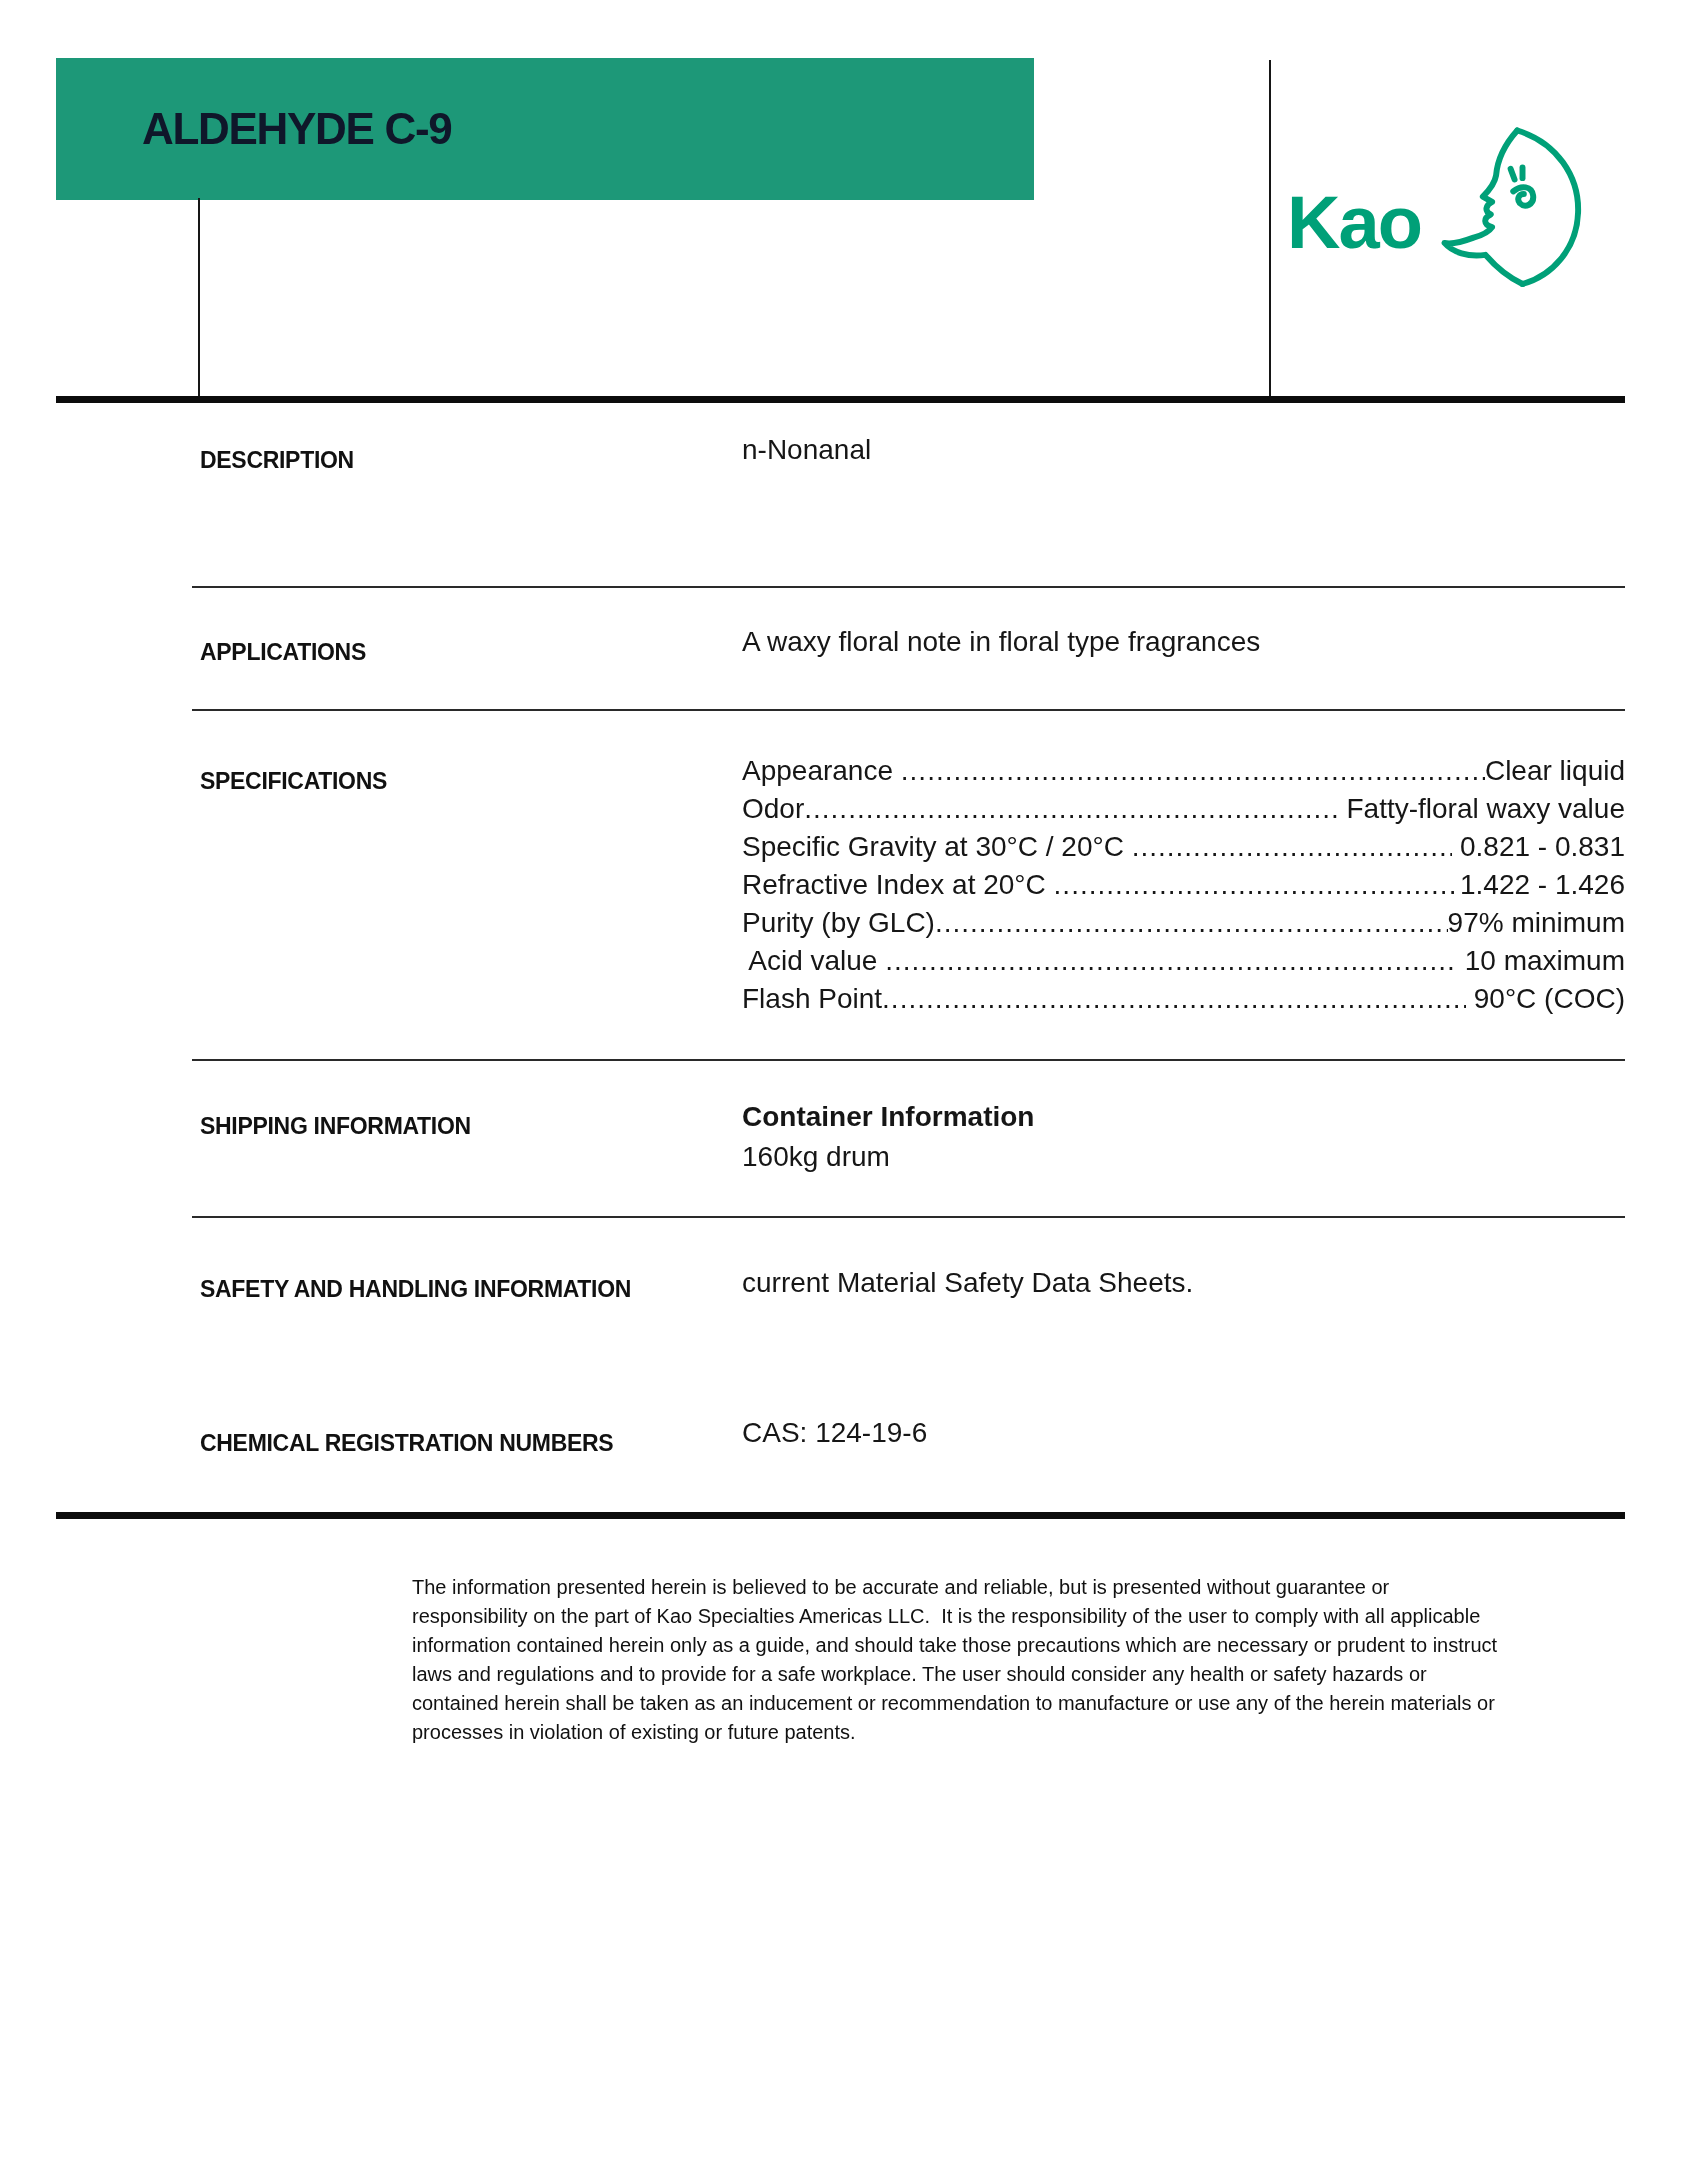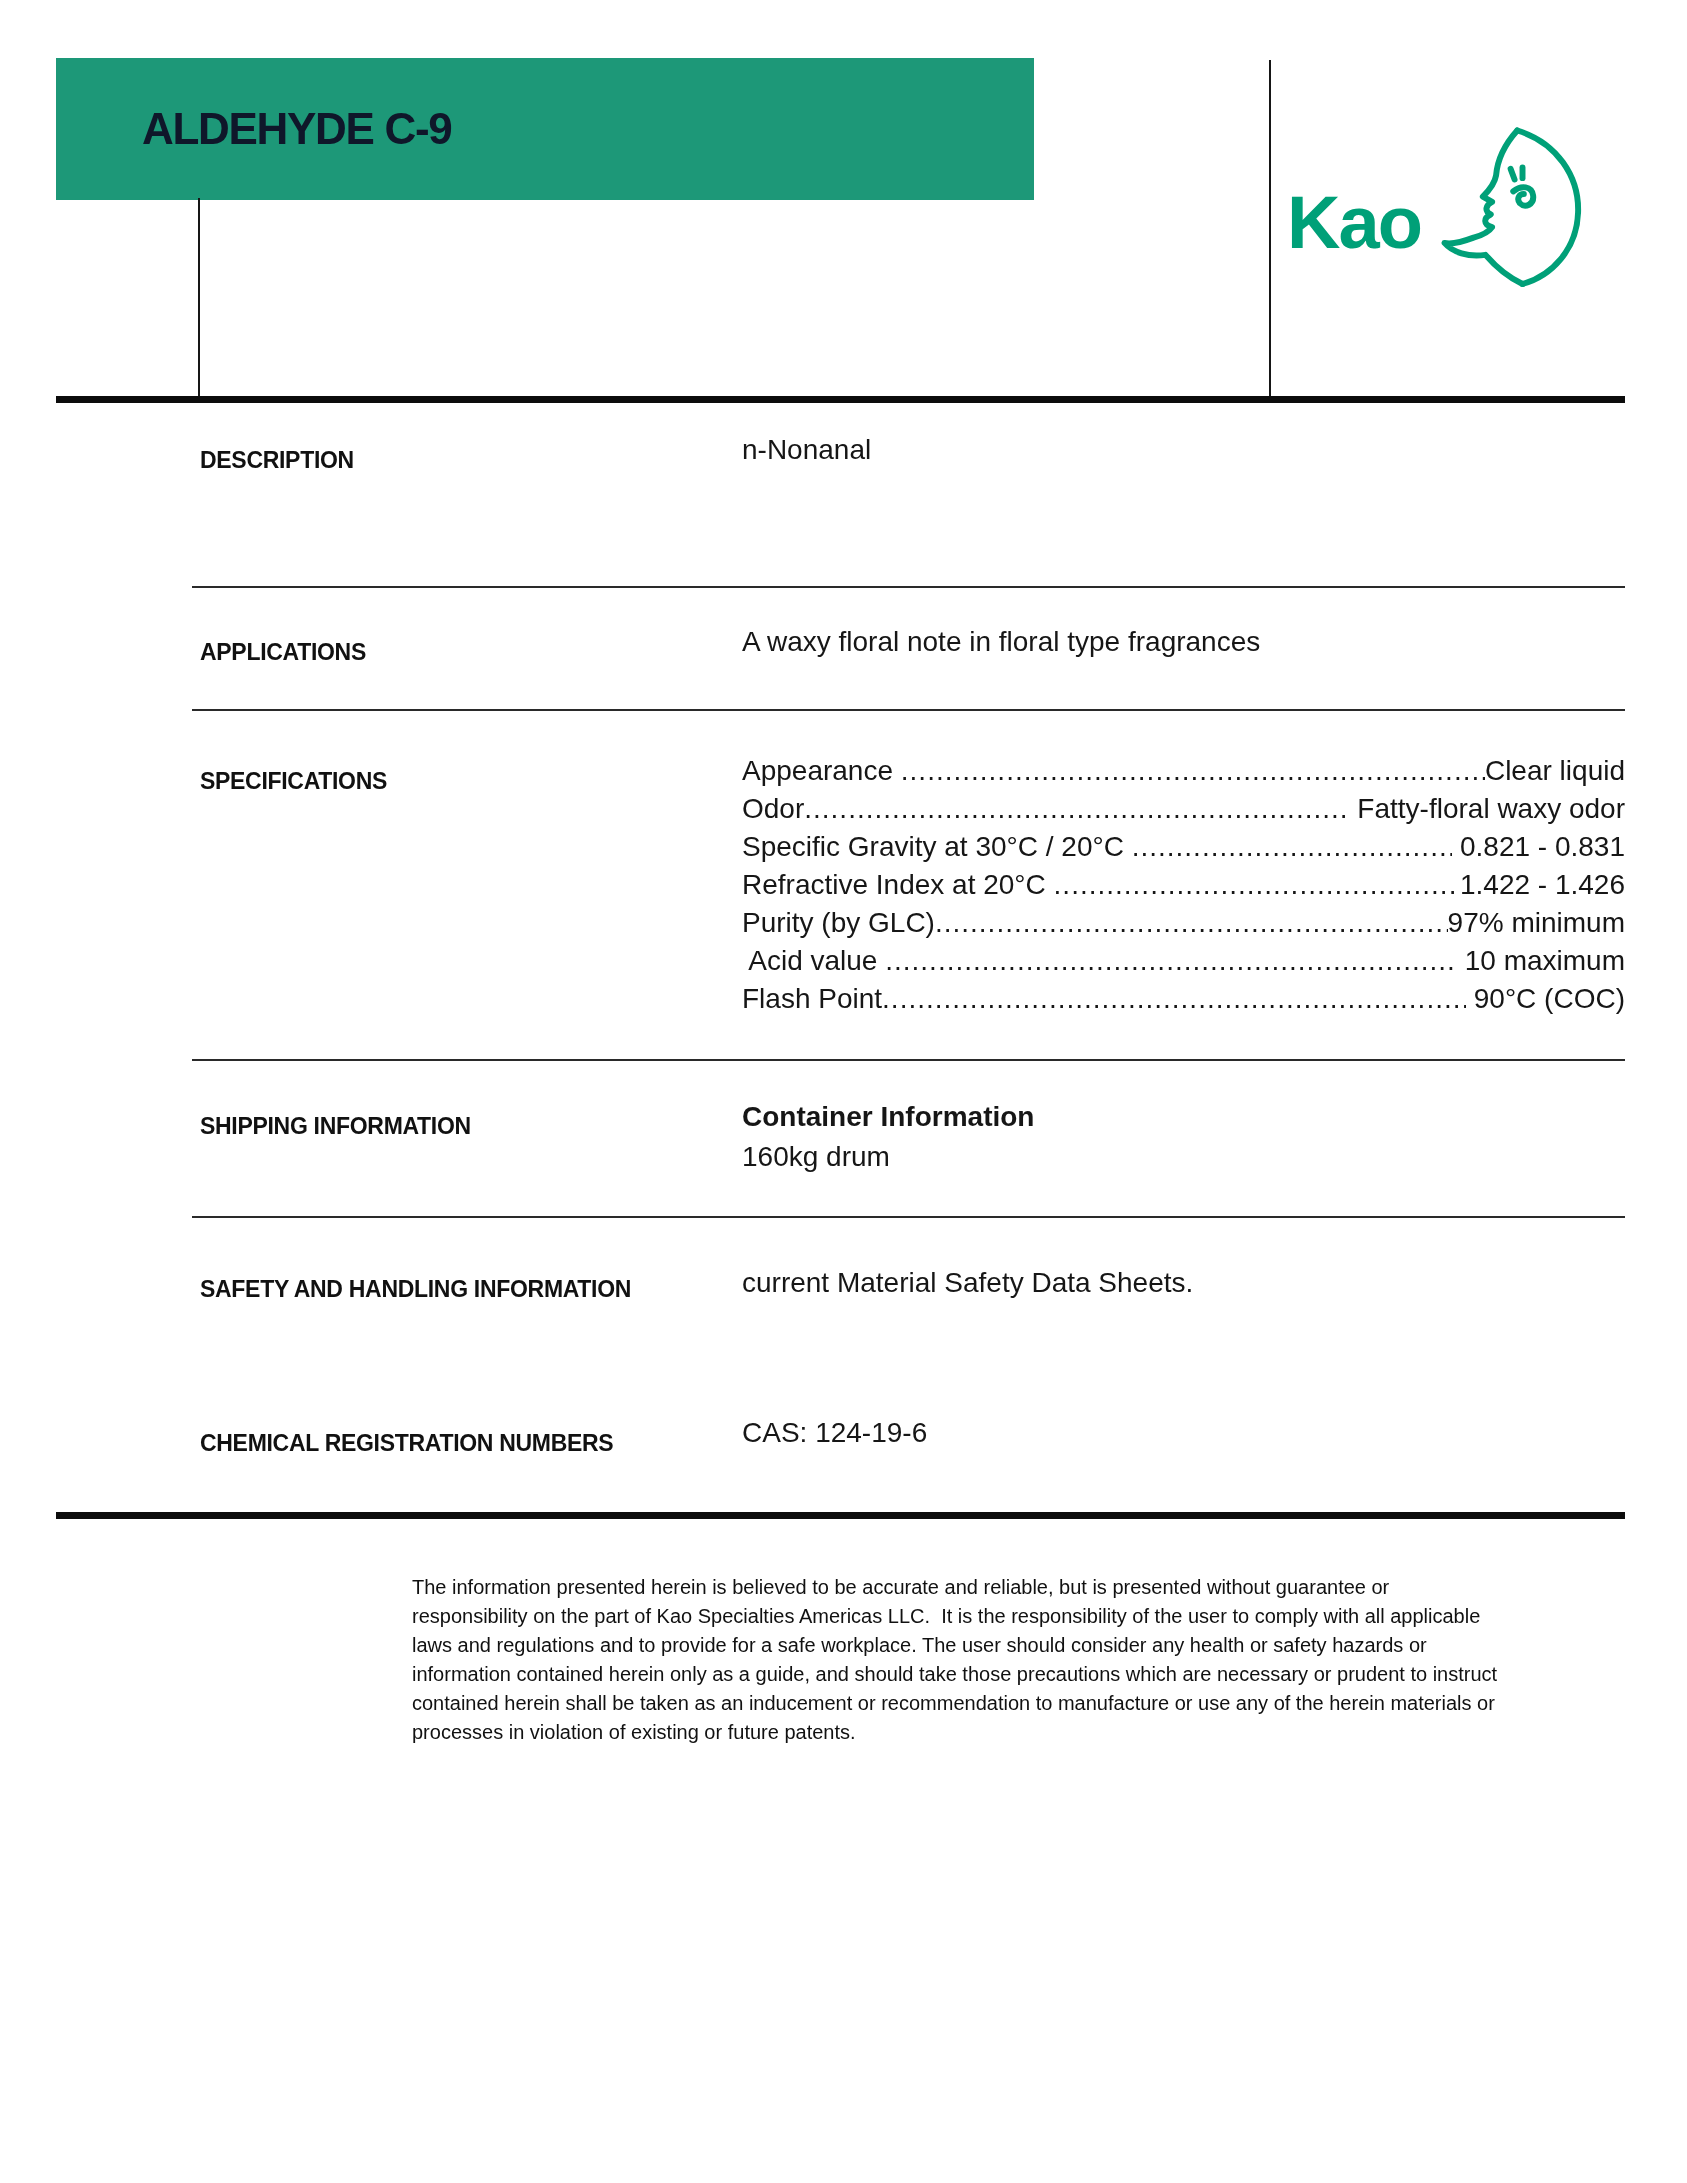--- a/index.html
+++ b/index.html
@@ -157,21 +157,21 @@
   <div class="sec-label lbl-specifications">SPECIFICATIONS</div>
   <div class="spec-table">
     <div class="spec-row">
       <span class="spec-name">Appearance </span>
         <span class="spec-dots">........................................................................................................................................................................................................</span>
         <span class="spec-value">Clear liquid</span>
     </div>
     <div class="spec-row">
       <span class="spec-name">Odor</span>
         <span class="spec-dots">........................................................................................................................................................................................................</span>
-        <span class="spec-value"> Fatty-floral waxy odor</span>
+        <span class="spec-value"> Fatty-floral waxy value</span>
     </div>
     <div class="spec-row">
       <span class="spec-name">Specific Gravity at 30°C / 20°C </span>
         <span class="spec-dots">........................................................................................................................................................................................................</span>
         <span class="spec-value"> 0.821 - 0.831</span>
     </div>
     <div class="spec-row">
       <span class="spec-name">Refractive Index at 20°C </span>
         <span class="spec-dots">........................................................................................................................................................................................................</span>
         <span class="spec-value">1.422 - 1.426</span>
@@ -201,20 +201,20 @@
   <div class="sec-value val-safety">
     <div class="safety-line">current Material Safety Data Sheets.</div>
   </div>
 
   <div class="sec-label lbl-registration">CHEMICAL REGISTRATION NUMBERS</div>
   <div class="sec-value val-registration">CAS: 124-19-6</div>
 
   <div class="footer">
     <div class="footer-line">The information presented herein is believed to be accurate and reliable, but is presented without guarantee or</div>
     <div class="footer-line">responsibility on the part of Kao Specialties Americas LLC.  It is the responsibility of the user to comply with all applicable</div>
+    <div class="footer-line">information contained herein only as a guide, and should take those precautions which are necessary or prudent to instruct</div>
     <div class="footer-line">laws and regulations and to provide for a safe workplace. The user should consider any health or safety hazards or</div>
-    <div class="footer-line">information contained herein only as a guide, and should take those precautions which are necessary or prudent to instruct</div>
     <div class="footer-line">contained herein shall be taken as an inducement or recommendation to manufacture or use any of the herein materials or</div>
     <div class="footer-line">processes in violation of existing or future patents.</div>
   </div>
 
 </div>
 
 
 </body></html>

